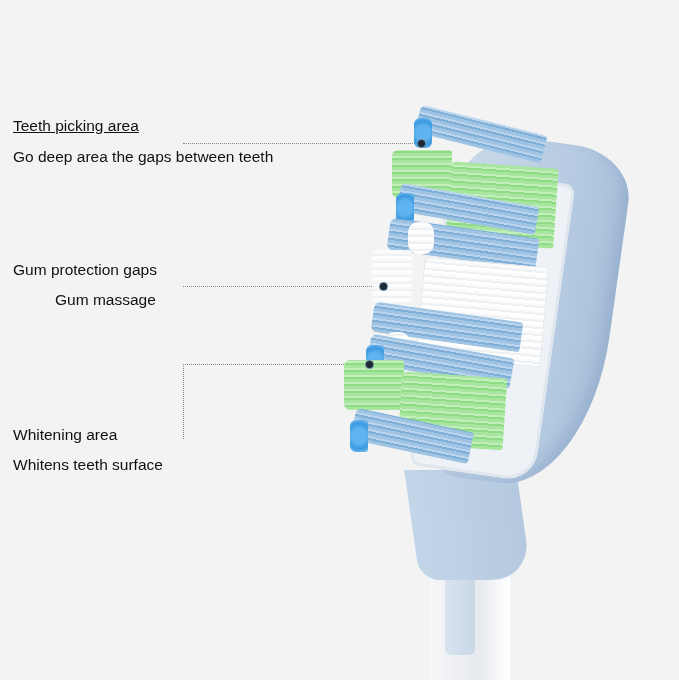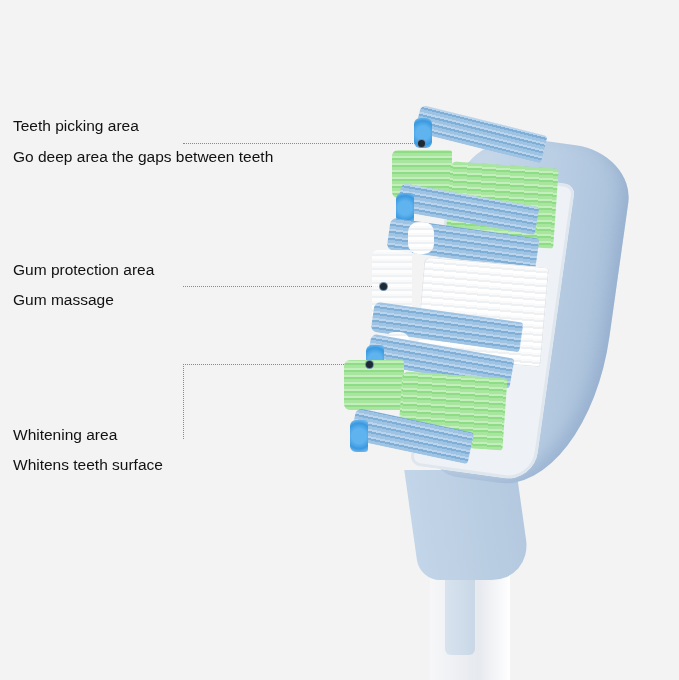--- a/index.html
+++ b/index.html
@@ -61,26 +61,26 @@
     .green {
       background: repeating-linear-gradient(0deg, #a8e6a0 0 3px, #8fdc86 3px 5px, #c4efbc 5px 7px);
     }
     .white {
       background: repeating-linear-gradient(0deg, #ffffff 0 3px, #eef1f4 3px 5px, #fafafa 5px 7px);
     }
   </style>
 </head>
 <body>
 
-<div class="label" style="top:117px;">Teeth picking area</div>
+<div class="label" style="top:117px;text-decoration:underline;">Teeth picking area</div>
 <div class="label" style="top:148px;">Go deep area the gaps between teeth</div>
 <div class="hline" style="left:183px; top:143px; width:236px;"></div>
 
-<div class="label" style="top:261px;">Gum protection area</div>
-<div class="label" style="top:291px;">Gum massage</div>
+<div class="label" style="top:261px;">Gum protection gaps</div>
+<div class="label" style="top:291px;margin-left:42px;">Gum massage</div>
 <div class="hline" style="left:183px; top:286px; width:199px;"></div>
 
 <div class="label" style="top:426px;text-align:right;">Whitening area</div>
 <div class="label" style="top:456px;">Whitens teeth surface</div>
 <div class="vline" style="left:183px; top:364px; height:75px;"></div>
 <div class="hline" style="left:183px; top:364px; width:185px;"></div>
 
 <div>
   <div class="handle"></div>
   <div class="handle-slot"></div>

